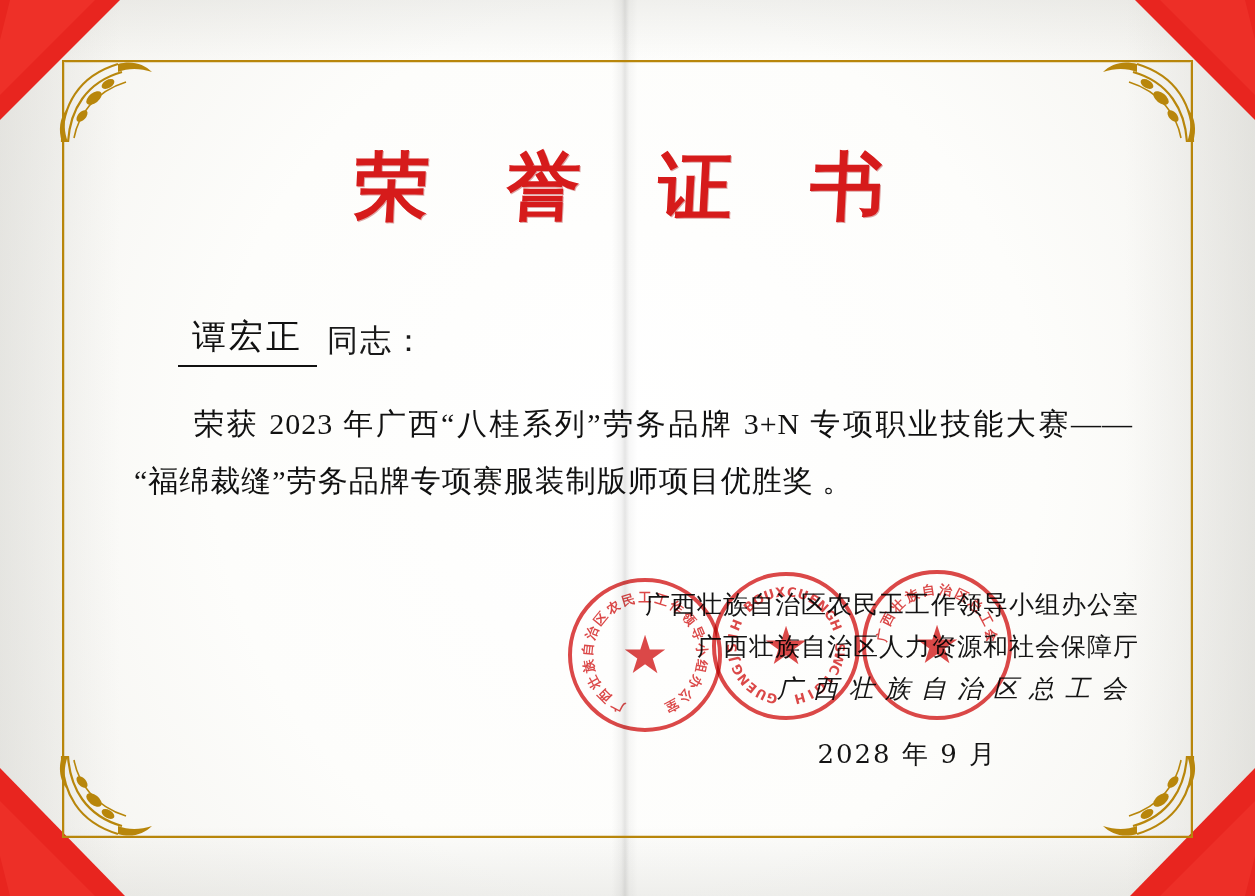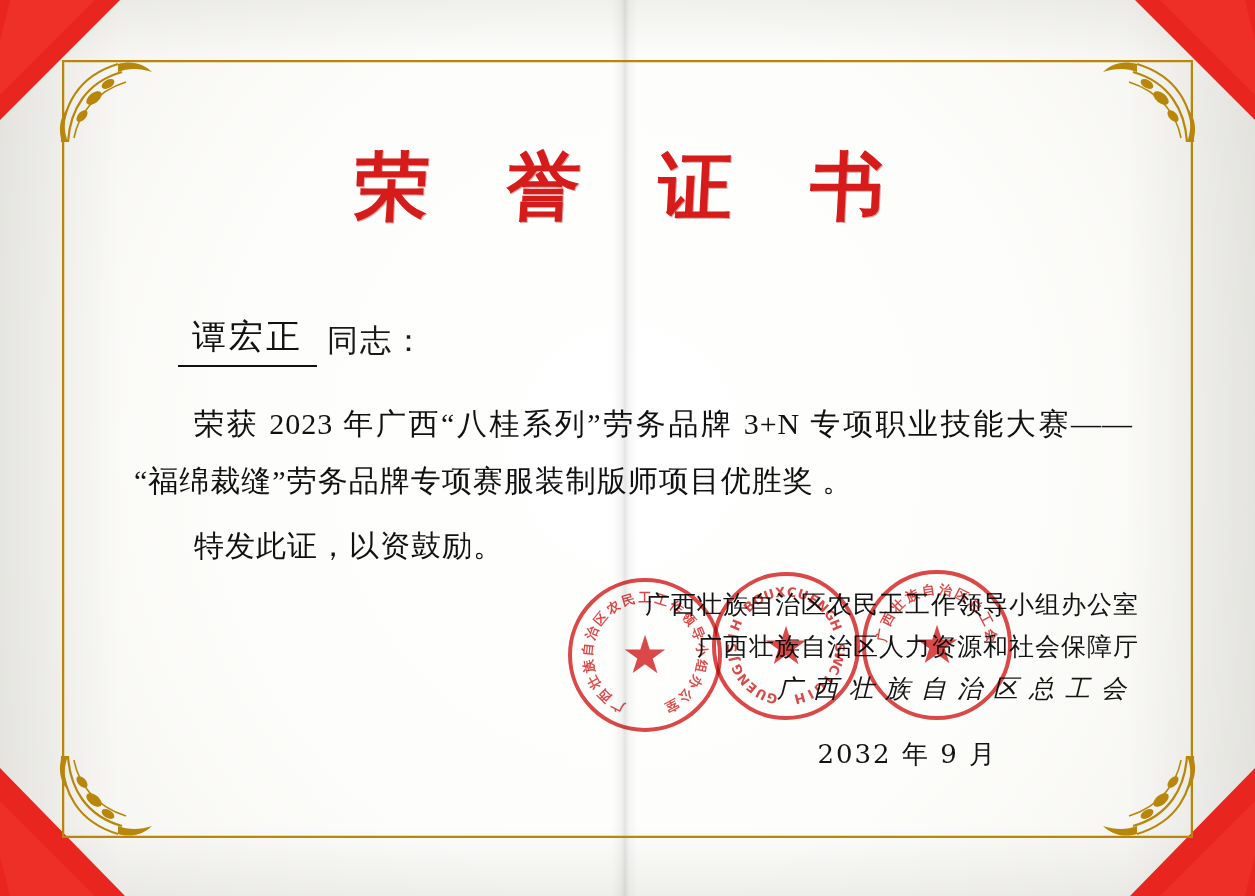--- a/index.html
+++ b/index.html
@@ -316,30 +316,29 @@
 
     <div class="title">荣 誉 证 书</div>
 
     <div class="salutation">
       <span class="name">谭宏正</span>
       <span class="comrade">同志：</span>
     </div>
 
     <div class="body-text">
       <p>荣获 2023 年广西“八桂系列”劳务品牌 3+N 专项职业技能大赛——“福绵裁缝”劳务品牌专项赛服装制版师项目优胜奖 。</p>
-      <p>特发此证，以资鼓励。</p>
     </div>
 
     <div class="issuers">
       <div>广西壮族自治区农民工工作领导小组办公室</div>
       <div>广西壮族自治区人力资源和社会保障厅</div>
       <div class="line3">广西壮族自治区总工会</div>
     </div>
 
-    <div class="date">2032 年 9 月</div>
+    <div class="date">2028 年 9 月</div>
   </div>
 
   <div class="seal" id="seal1">
     <div class="ring-text">
         <span style="transform: rotate(-242deg) translate(57px) rotate(90deg) translate(-50%, -50%);">广</span>
         <span style="transform: rotate(-225.111deg) translate(57px) rotate(90deg) translate(-50%, -50%);">西</span>
         <span style="transform: rotate(-208.222deg) translate(57px) rotate(90deg) translate(-50%, -50%);">壮</span>
         <span style="transform: rotate(-191.333deg) translate(57px) rotate(90deg) translate(-50%, -50%);">族</span>
         <span style="transform: rotate(-174.444deg) translate(57px) rotate(90deg) translate(-50%, -50%);">自</span>
         <span style="transform: rotate(-157.556deg) translate(57px) rotate(90deg) translate(-50%, -50%);">治</span>

